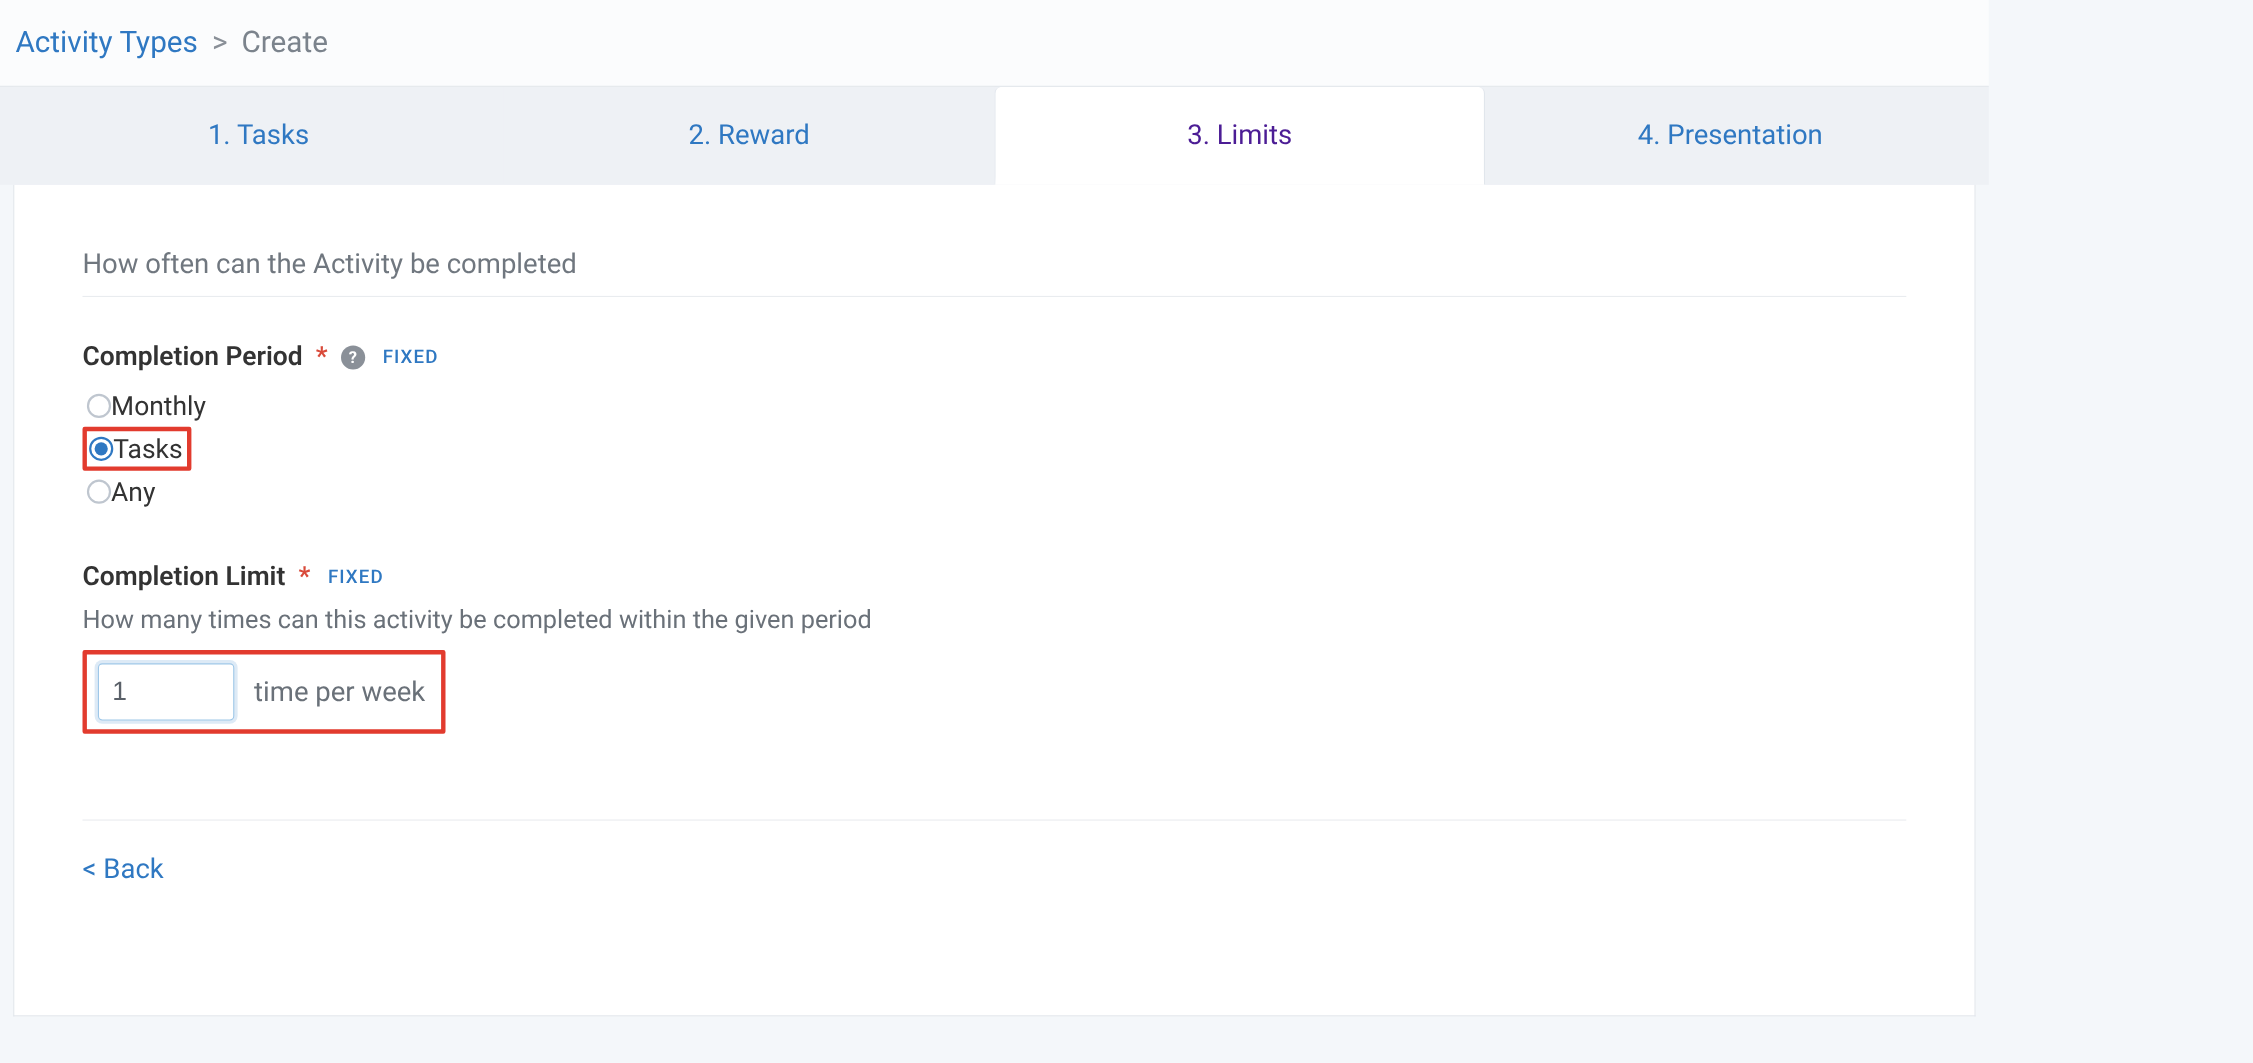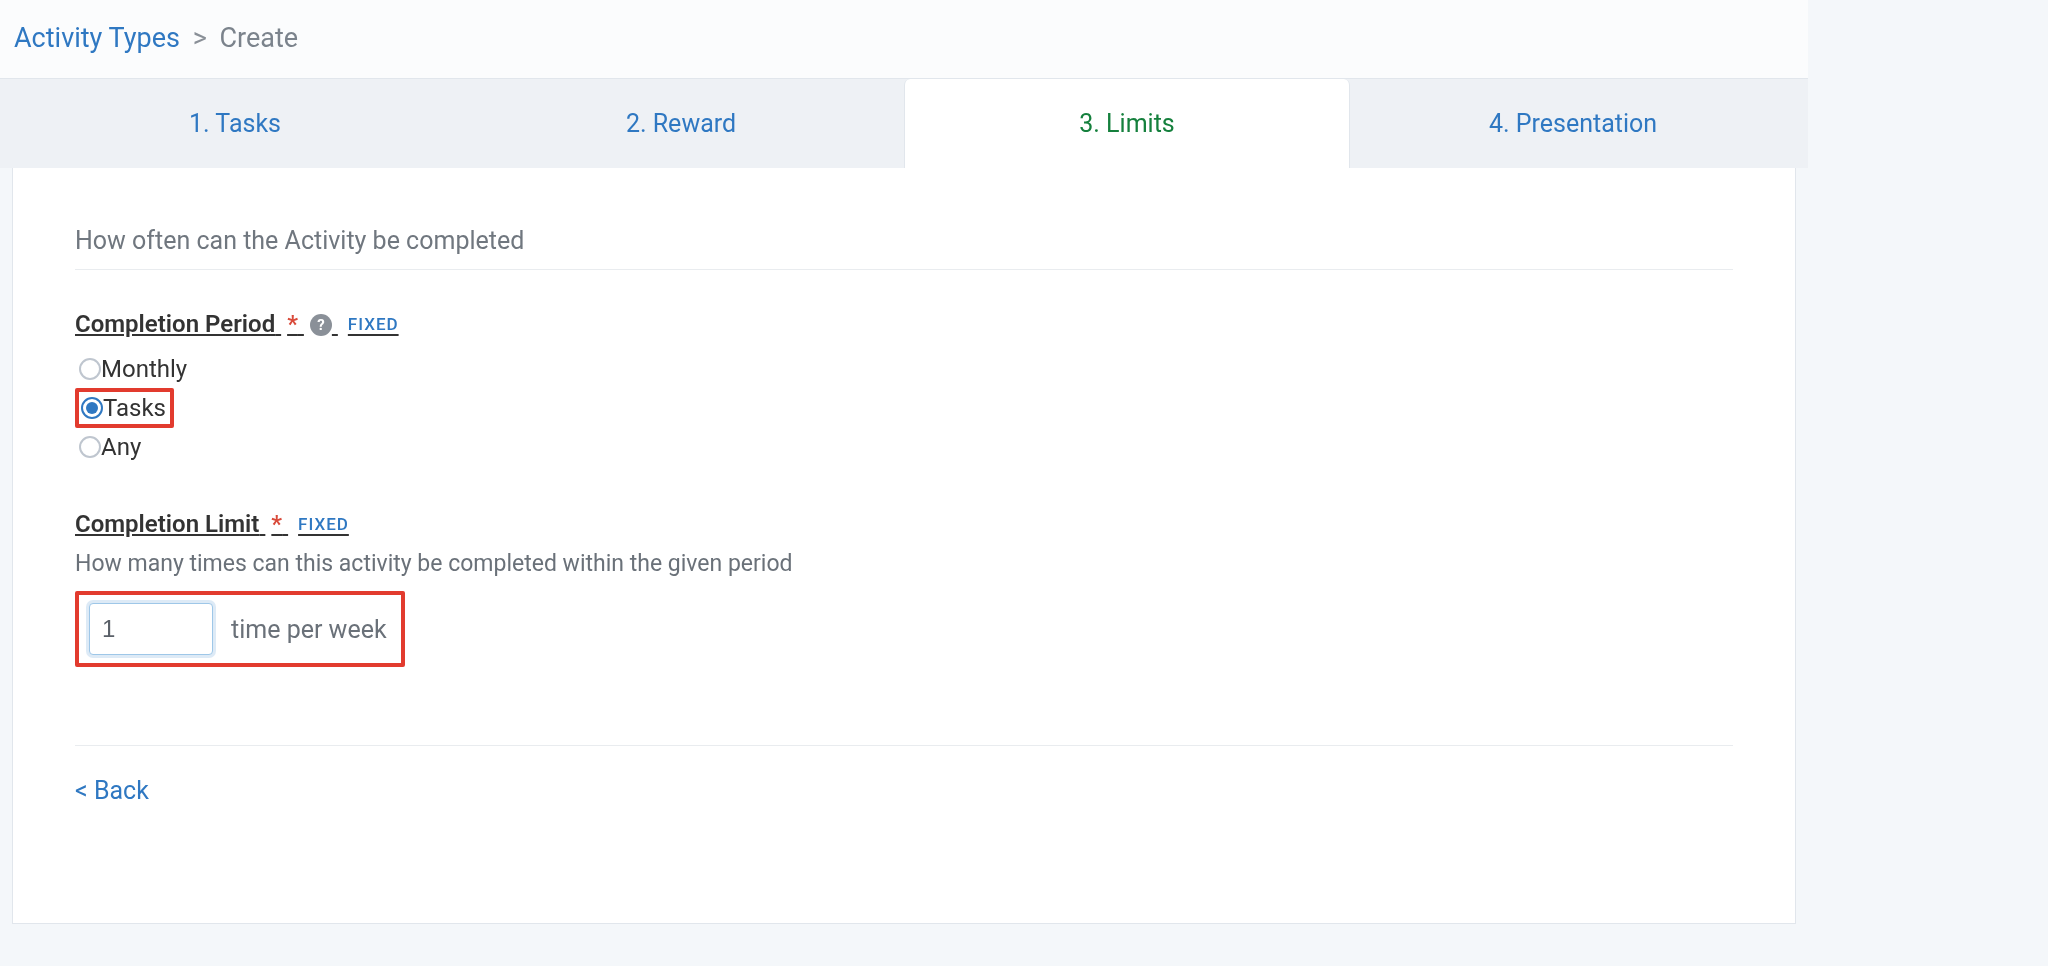--- a/index.html
+++ b/index.html
@@ -51,21 +51,21 @@
     padding: 30px 0 30px;
     font-size: 25px;
     color: #2f78c2;
     background: #eef1f5;
     cursor: pointer;
     border-left: 1px solid transparent;
     border-right: 1px solid transparent;
   }
   .tab.active {
     background: #ffffff;
-    color: #15803d;
+    color: #4c1d95;
     border-left: 1px solid #e1e6ec;
     border-right: 1px solid #e1e6ec;
     border-top-left-radius: 6px;
     border-top-right-radius: 6px;
   }
 
   
   .panel {
     margin: 0 12px;
     background: #ffffff;
@@ -85,21 +85,20 @@
     border: none;
     border-top: 1px solid #e9ecef;
     margin-bottom: 40px;
   }
 
   .field-label {
     font-size: 24px;
     font-weight: 600;
     color: #333;
     margin-bottom: 12px;
-    text-decoration: underline;
   }
   .req { color: #d94a3a; margin-left: 6px; font-weight: 600; }
   .help-icon {
     display: inline-flex;
     align-items: center;
     justify-content: center;
     width: 22px; height: 22px;
     border-radius: 50%;
     background: #8a9098;
     color: #fff;

